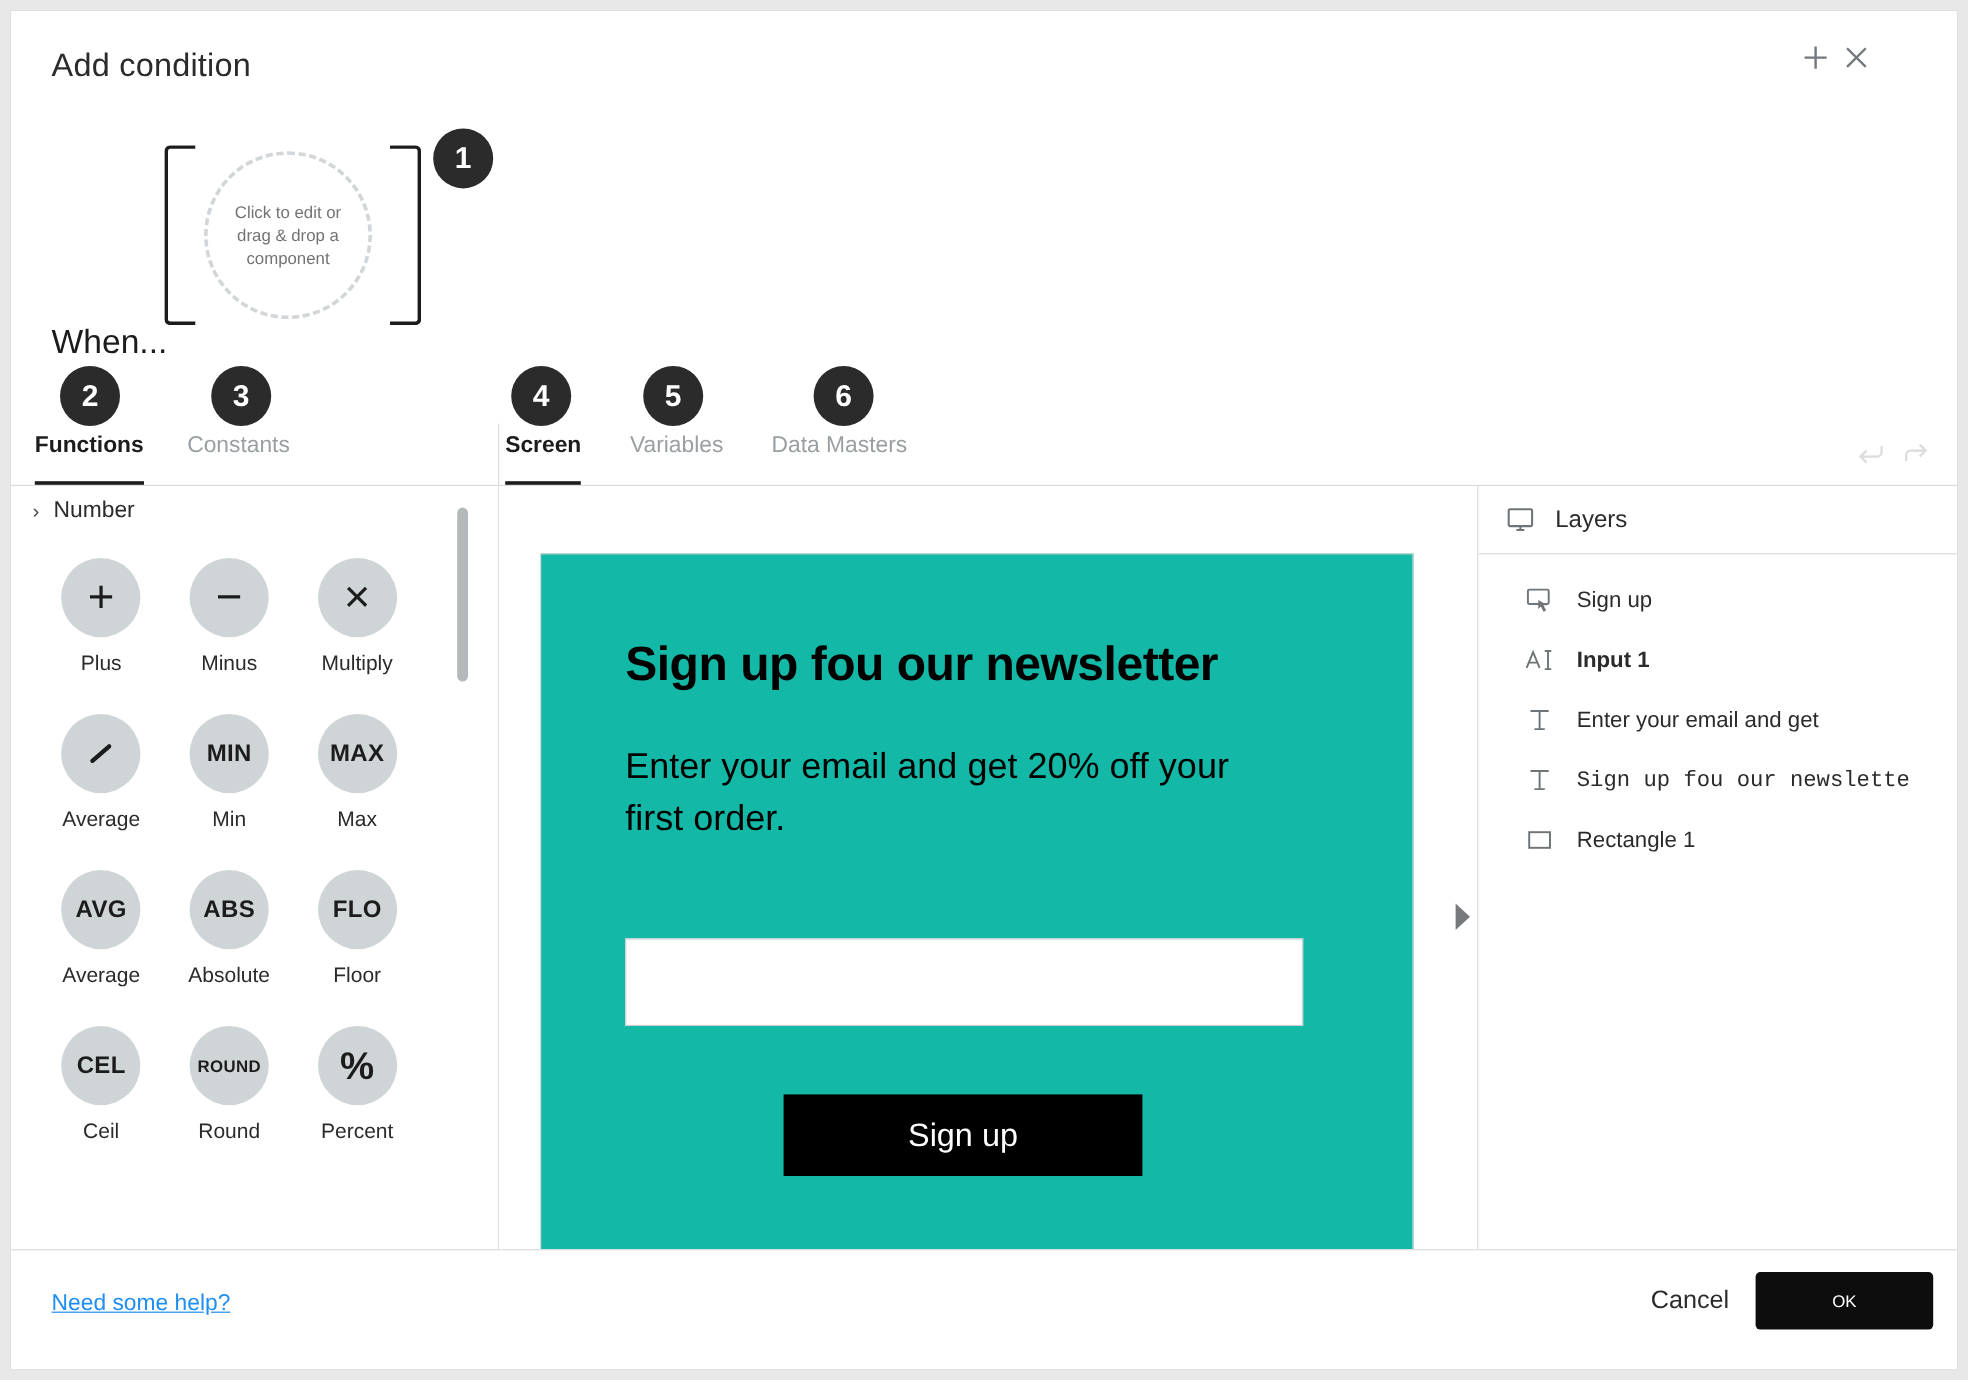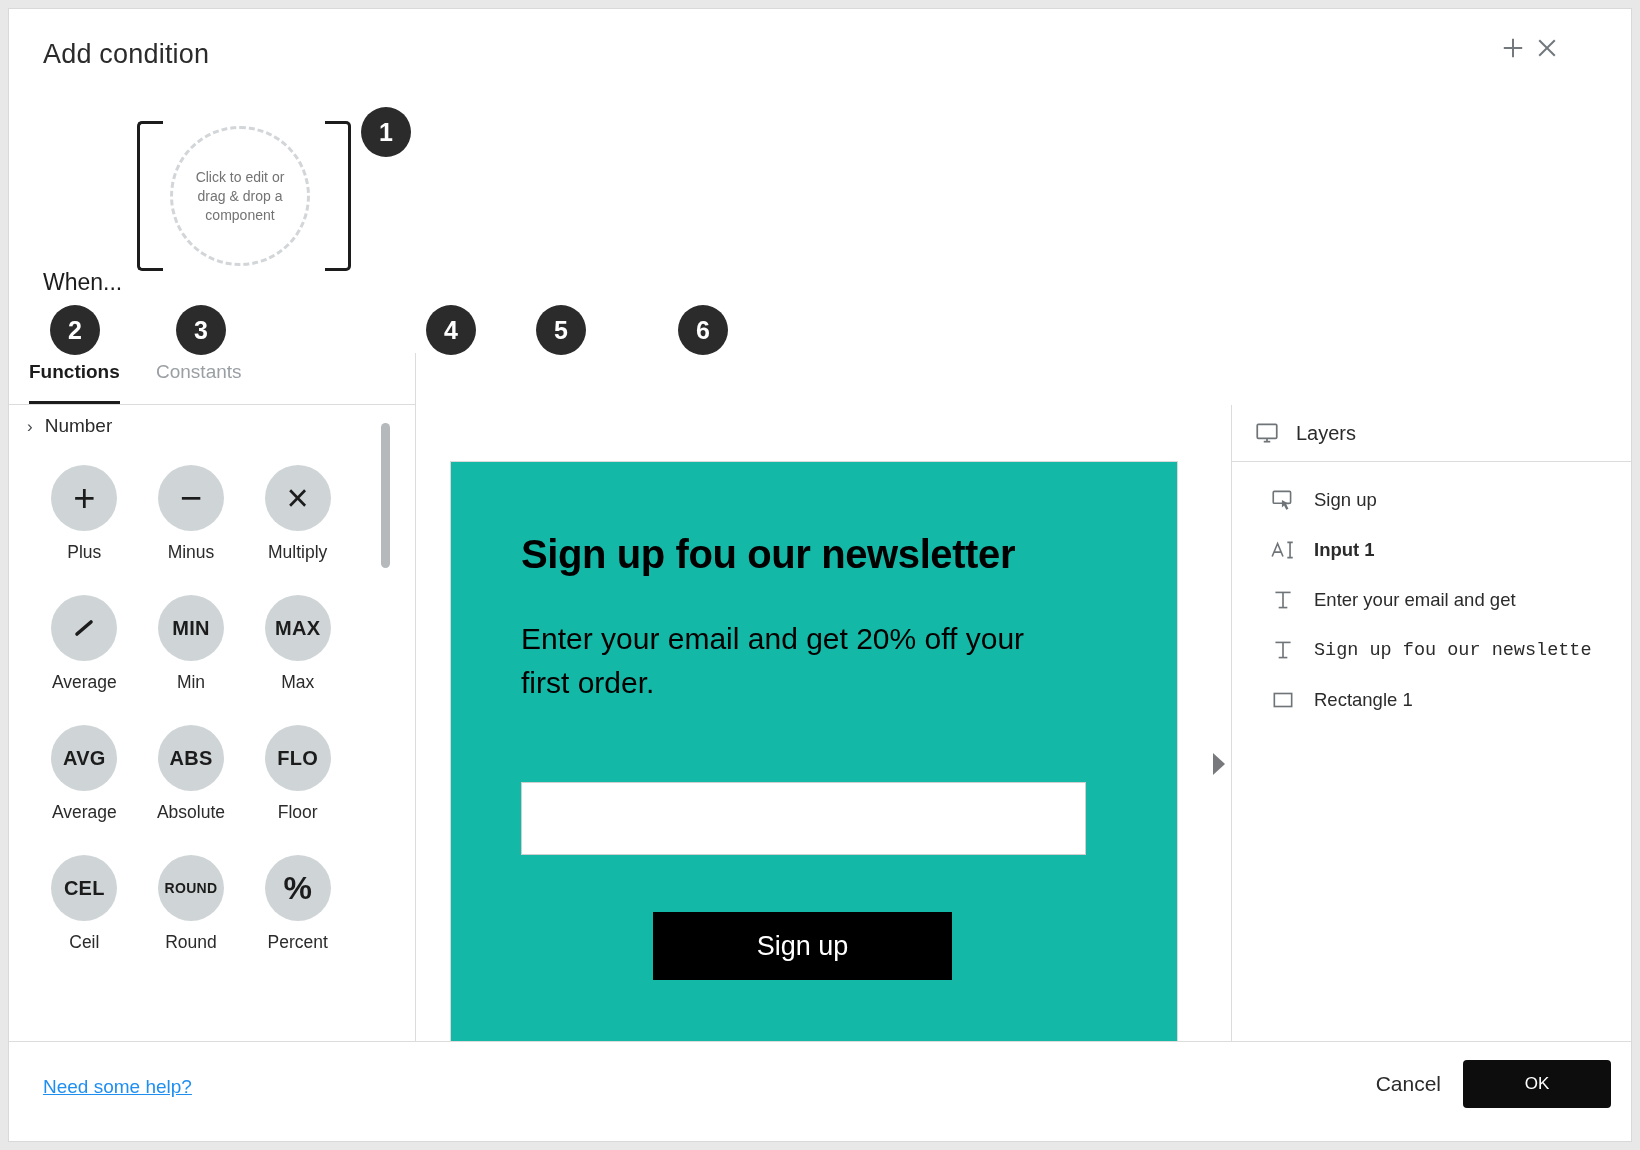--- a/index.html
+++ b/index.html
@@ -33,21 +33,21 @@
     cursor: pointer;
   }
   #add-icon { left: 1487px; }
   #close-icon { left: 1521px; }
   .hdr-icon svg { display:block; width: 34px; height: 34px; }
 
   
   #builder { position: absolute; left: 0; top: 92px; width: 100%; height: 214px; }
   #when-label {
     position: absolute; left: 34px; top: 168px;
-    font-size: 23px; color: #1c1c1c;
+    font-size: 28px; color: #1c1c1c;
   }
   #slot-wrap { position: absolute; left: 128px; top: 20px; width: 214px; height: 150px; }
   .bracket {
     position: absolute; top: 0; width: 26px; height: 150px;
     border-top: 3px solid #1c1c1c;
     border-bottom: 3px solid #1c1c1c;
   }
   .bracket.left  { left: 0;   border-left: 3px solid #1c1c1c;  border-radius: 5px 0 0 5px; }
   .bracket.right { right: 0;  border-right: 3px solid #1c1c1c; border-radius: 0 5px 5px 0; }
   #drop-slot {
@@ -196,21 +196,21 @@
   }
   #cancel-button {
     position: absolute; right: 190px; top: 30px;
     font-size: 21px; color: #2b2b2b; background: none; border: none;
     cursor: pointer; font-family: "Liberation Sans", sans-serif;
   }
   #ok-button {
     position: absolute; right: 20px; top: 18px;
     width: 148px; height: 48px; border-radius: 4px;
     background: #0d0d0d; color: #fff; border: none;
-    font-size: 17px; cursor: pointer; font-family: "Liberation Sans", sans-serif;
+    font-size: 14px; cursor: pointer; font-family: "Liberation Sans", sans-serif;
   }
 </style>
 </head>
 <body>
 
 <div id="dialog">
 
   <div id="header">
     <div id="dialog-title">Add condition</div>
     <div class="hdr-icon" id="add-icon">
@@ -244,20 +244,37 @@
       <div class="badge" style="left: 167px; top: 296px;">3</div>
       <div class="badge" style="left: 417px; top: 296px;">4</div>
       <div class="badge" style="left: 527px; top: 296px;">5</div>
       <div class="badge" style="left: 669px; top: 296px;">6</div>
     </div>
 
   <div id="tabrow">
     <div class="tabbar" id="tabbar-left">
         <div class="tab active" style="left: 20px;">Functions</div>
         <div class="tab" style="left: 147px;">Constants</div>
+      </div>
+    <div class="tabbar" id="tabbar-right">
+      <div class="histicon" id="undo-icon">
+        <svg viewBox="0 0 24 24" fill="none" stroke="currentColor" stroke-width="1.5">
+          <path d="M20 7 v4 a3 3 0 0 1 -3 3 H6"></path>
+            <polyline points="10,10 6,14 10,18"></polyline>
+        </svg>
+      </div>
+      <div class="histicon" id="redo-icon">
+        <svg viewBox="0 0 24 24" fill="none" stroke="currentColor" stroke-width="1.5">
+          <path d="M6 17 v-4 a3 3 0 0 1 3 -3 H19"></path>
+            <polyline points="15,6 19,10 15,14"></polyline>
+        </svg>
+      </div>
+    <div class="tab active" style="left: 6px;">Screen</div>
+        <div class="tab" style="left: 110px;">Variables</div>
+        <div class="tab" style="left: 228px;">Data Masters</div>
       </div>
   </div>
   <div id="divider-vert"></div>
 
   <div id="fn-panel">
     <div id="fn-group">
       <span class="chev">›</span>
       <span>Number</span>
     </div>
     <div id="fn-grid">

